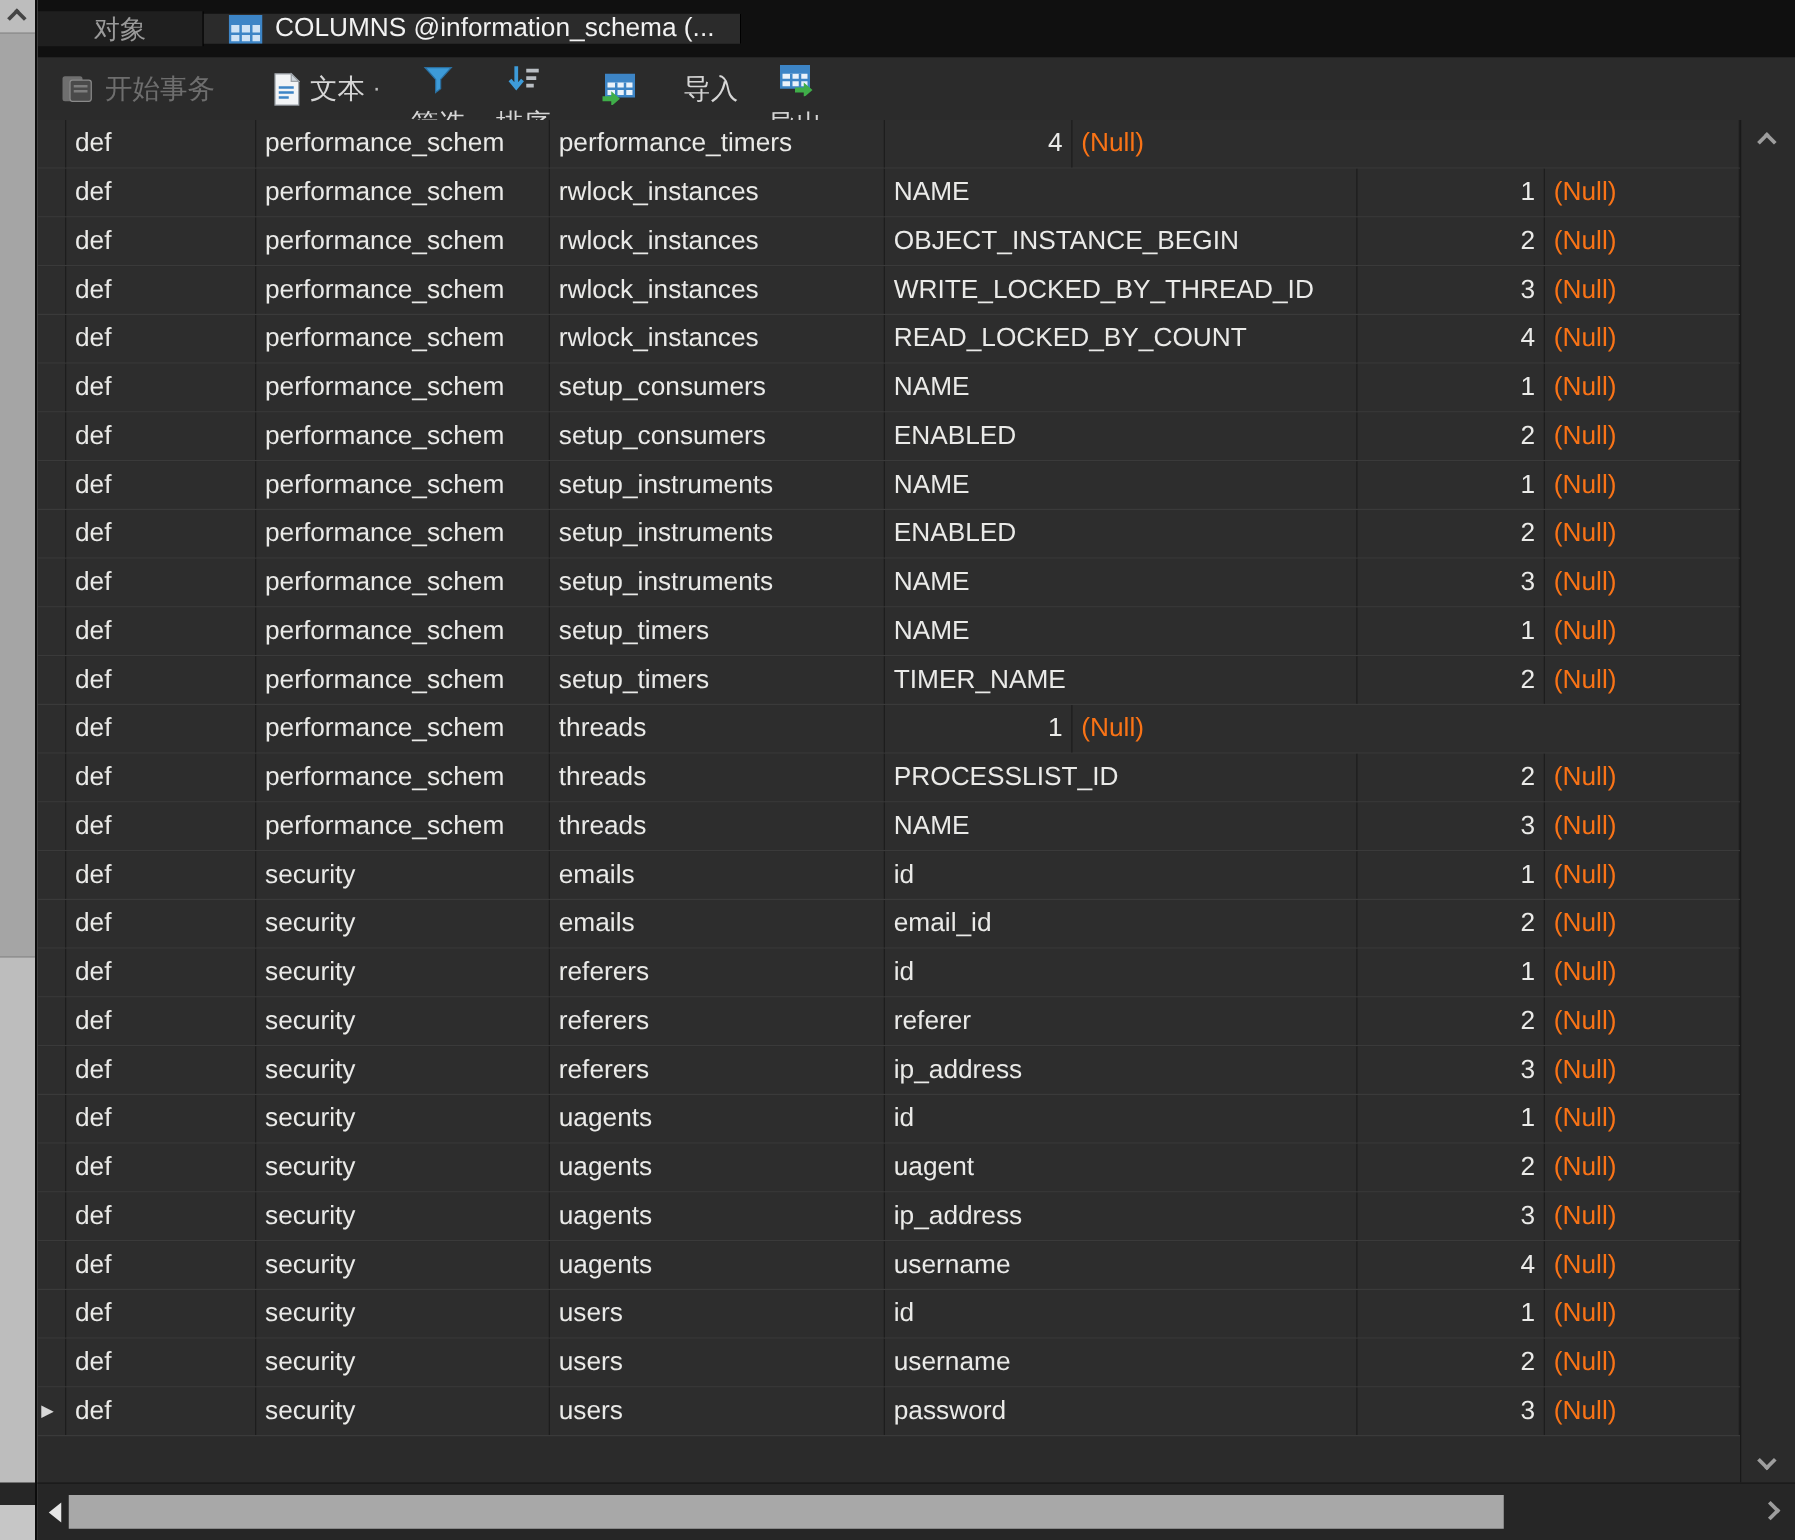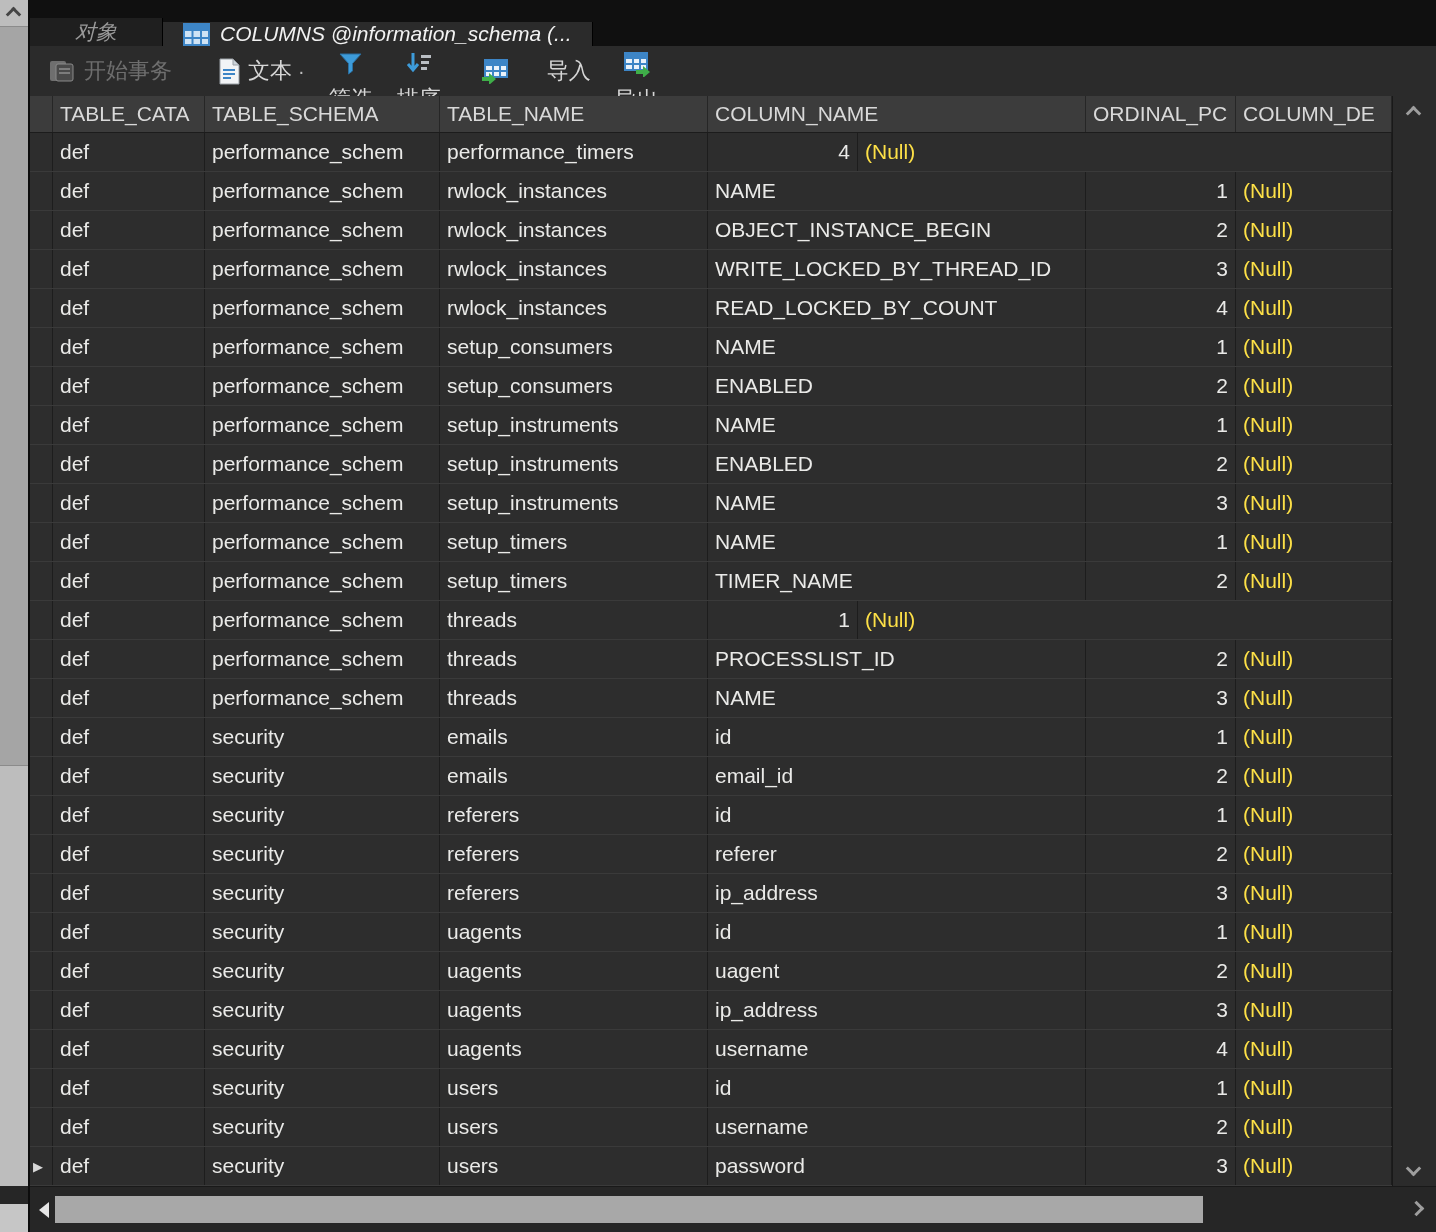--- a/index.html
+++ b/index.html
@@ -21,21 +21,21 @@
   .chev.right { border-top:3px solid #9e9e9e;  border-right:3px solid #9e9e9e;  transform:rotate(45deg); }
   .left-sb .up-arrow { position:absolute; top:9px; left:8px; }
   .left-sb .thumb { position:absolute; top:26px; left:0; width:100%; height:740px; background:#a5a5a5; border-top:1px solid #8b8b8b; border-bottom:1px solid #8b8b8b; }
   .left-sb .corner { height:46px; background:#262626; display:flex; flex-direction:column; }
   .left-sb .corner .cap { margin-top:auto; height:28px; background:#c6c6c6; }
 
   
   .main { flex:1; display:flex; flex-direction:column; min-width:0; }
 
   
-  .tabbar { height:46px; background:#101010; display:flex; align-items:flex-end; flex:0 0 auto;font-style:italic; }
+  .tabbar { height:46px; background:#101010; display:flex; align-items:center; flex:0 0 auto; }
   .tab { display:flex; align-items:center; font-size:21px; white-space:nowrap; }
   .tab.inactive { background:#1f1f1f; color:#9a9a9a; padding:0 45px; border-right:1px solid #000; }
   .tab.active   { background:#2b2b2b; color:#f2f2f2; padding:0 20px; gap:10px; border-right:1px solid #000; }
   .tab-icon svg { display:block; }
 
   
   .toolbar { height:50px; background:#2b2b2b; display:flex; align-items:center; padding-left:8px; font-size:22px; color:#d6d6d6; flex:0 0 auto; }
   .tbtn { display:flex; align-items:center; gap:8px; height:40px; padding:0 10px; cursor:default; }
   .tbtn.disabled { color:#6e6e6e; }
   .tbtn .ticon { display:flex; align-items:center; }
@@ -46,21 +46,21 @@
   .grid-wrap { flex:1; display:flex; min-height:0; }
   .grid { flex:1; display:flex; flex-direction:column; min-width:0; overflow:hidden; }
 
   .thead { height:37px; display:flex; background:#3c3c3c; border-bottom:1px solid #1c1c1c; flex:0 0 auto; }
   .hcell { font-size:21px; color:#d9d9d9; display:flex; align-items:center; padding:0 7px; border-right:1px solid #262626; overflow:hidden; white-space:nowrap; }
 
   .tbody { flex:1; overflow:hidden; }
   .trow { height:39px; display:flex; background:#2d2d2d; border-bottom:1px solid #3a3a3a; }
   .cell { font-size:21px; color:#eaeae8; display:flex; align-items:center; padding:0 7px; border-right:1px solid #1d1d1d; overflow:hidden; white-space:nowrap; }
   .cell.num { justify-content:flex-end; }
-  .cell.nul { color:#fde047; }
+  .cell.nul { color:#f97316; }
   .cell.ind { padding:0; align-items:center; }
   .cur { font-size:13px; color:#d8d8d8; margin-left:3px; }
 
   .w0 { width:23px;  flex:0 0 auto; }
   .w1 { width:152px; flex:0 0 auto; }
   .w2 { width:235px; flex:0 0 auto; }
   .w3 { width:268px; flex:0 0 auto; }
   .w4 { width:378px; flex:0 0 auto; }
   .w5 { width:150px; flex:0 0 auto; }
   .w6 { flex:1; min-width:0; }
@@ -184,29 +184,20 @@
             <line x1="2" y1="13" x2="24" y2="13" stroke="#3d85c6" stroke-width="2"></line>
             <path d="M13 19h7v-4l7 6-7 6v-4h-7z" fill="#3fae49"></path>
           </svg>
         </span>
         <span>导出</span>
       </div>
     </div>
 
     <div class="grid-wrap">
       <div class="grid">
-        <div class="thead">
-          <div class="hcell w0"></div>
-          <div class="hcell w1">TABLE_CATA</div>
-          <div class="hcell w2">TABLE_SCHEMA</div>
-          <div class="hcell w3">TABLE_NAME</div>
-          <div class="hcell w4">COLUMN_NAME</div>
-          <div class="hcell w5">ORDINAL_PC</div>
-          <div class="hcell w6">COLUMN_DE</div>
-        </div>
         <div class="tbody">
             <div class="trow">
               <div class="cell w0 ind"></div>
               <div class="cell w1">def</div>
               <div class="cell w2">performance_schem</div>
               <div class="cell w3">performance_timers</div>
               <div class="cell w5 num">4</div>
               <div class="cell w6 nul">(Null)</div>
             </div>
             <div class="trow">

